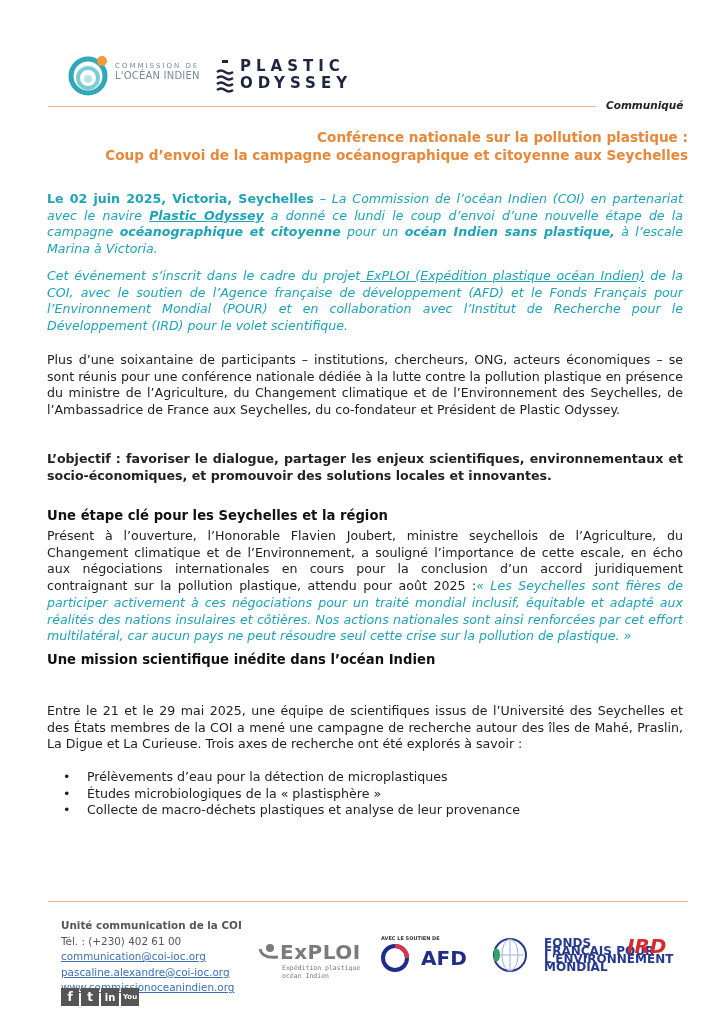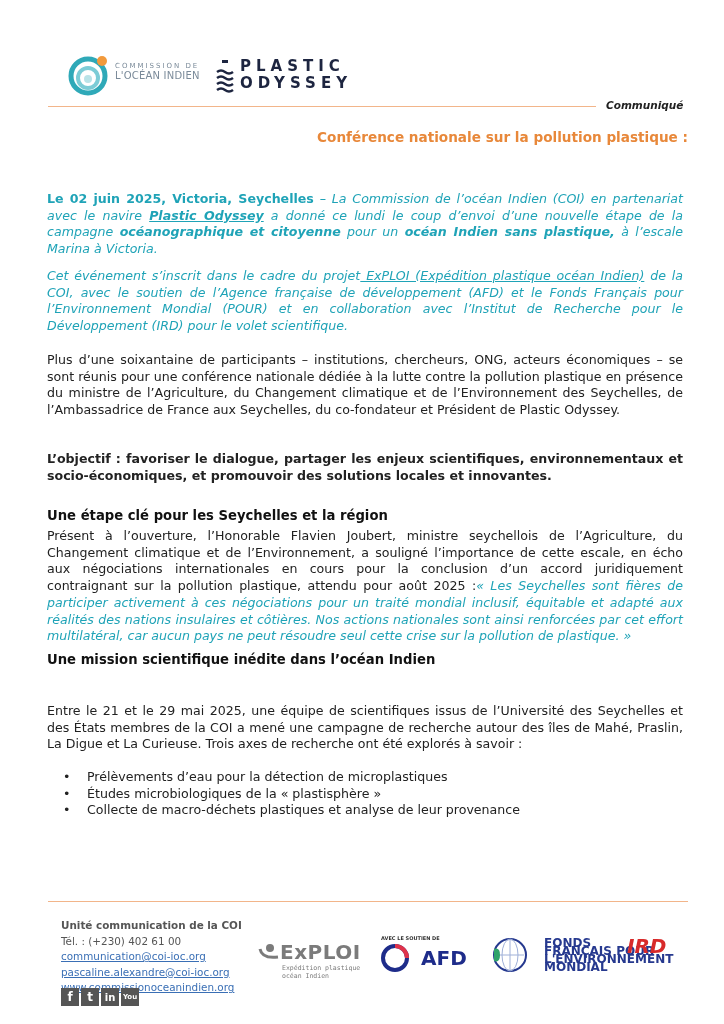--- a/index.html
+++ b/index.html
@@ -74,20 +74,21 @@
 <div class="abs po-text">
   <div>PLASTIC</div>
   <div>ODYSSEY</div>
 </div>
 
 <div class="abs header-line"></div>
 <div class="abs communique">Communiqué</div>
 
 <div class="abs title">
   <div>Conférence nationale sur la pollution plastique :</div>
+  <div>Coup d’envoi de la campagne océanographique et citoyenne aux Seychelles</div>
 </div>
 
 <div class="abs para teal" style="top:191px;">
   <span class="b">Le 02 juin 2025, Victoria, Seychelles</span><span class="it"> – La Commission de l’océan Indien (COI) en partenariat avec le navire </span><span class="it b u">Plastic Odyssey</span><span class="it"> a donné ce lundi le coup d’envoi d’une nouvelle étape de la campagne </span><span class="it b">océanographique et citoyenne</span><span class="it"> pour un </span><span class="it b">océan Indien sans plastique,</span><span class="it"> à l’escale Marina à Victoria.</span>
 </div>
 
 <div class="abs para teal it" style="top:268px;">
   <span>Cet événement s’inscrit dans le cadre du projet</span><span class="u"> ExPLOI (Expédition plastique océan Indien)</span><span> de la COI, avec le soutien de l’Agence française de développement (AFD) et le Fonds Français pour l’Environnement Mondial (POUR) et en collaboration avec l’Institut de Recherche pour le Développement (IRD) pour le volet scientifique.</span>
 </div>
 

